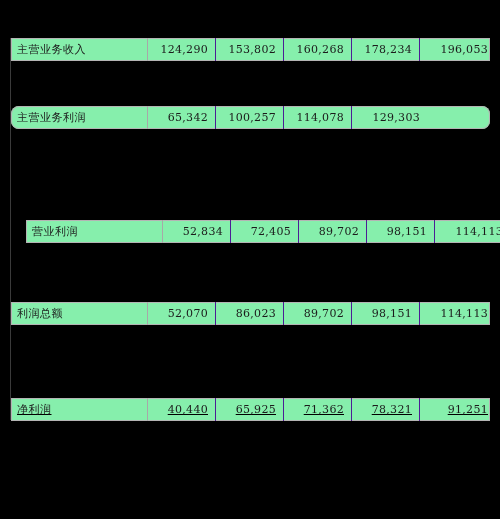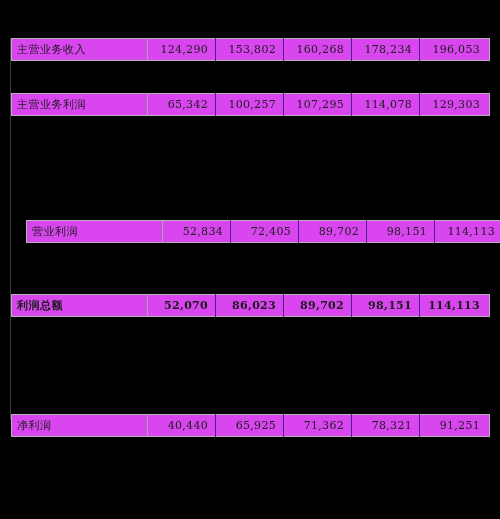--- a/index.html
+++ b/index.html
@@ -36,21 +36,21 @@
     left: 11px;
     top: 38px;
     width: 479px;
   }
 
   .row {
     position: absolute;
     left: 0;
     width: 479px;
     height: 23px;
-    background: #d946ef;
+    background: #86efac;
     box-shadow: inset 0 0 0 1px #b4b4b4;
     display: flex;
     align-items: center;
     
     filter: blur(0.25px);
   }
 
   .row .cell {
     height: 23px;
     line-height: 23px;
@@ -73,29 +73,29 @@
     width: 68px;
     padding-right: 7px;
     text-align: right;
     border-right: 1px solid #4c1d95;
     font-family: "DejaVu Serif", serif;
     letter-spacing: 0.3px;
   }
   .cell-num:last-child {
     border-right: none;
     width: 70px;
-    padding-right: 10px;
+    padding-right: 2px;
   }
 
   
   .r0 { top: 0px; }
-  .r1 { top: 55px; }
+  .r1 { top: 68px; border-radius: 8px; }
   .r2 { top: 182px; margin-left: 15px; }
-  .r3 { top: 256px; font-weight: bold; }
-  .r4 { top: 376px; }
+  .r3 { top: 264px; }
+  .r4 { top: 360px; text-decoration: underline; }
 </style>
 </head>
 <body>
 
 <div id="page">
 
   <div class="left-rule"></div>
 
   <div class="table">
 
@@ -105,21 +105,20 @@
       <div class="cell cell-num">153,802</div>
       <div class="cell cell-num">160,268</div>
       <div class="cell cell-num">178,234</div>
       <div class="cell cell-num">196,053</div>
     </div>
 
     <div class="row r1">
       <div class="cell cell-label">主营业务利润</div>
       <div class="cell cell-num">65,342</div>
       <div class="cell cell-num">100,257</div>
-      <div class="cell cell-num">107,295</div>
       <div class="cell cell-num">114,078</div>
       <div class="cell cell-num">129,303</div>
     </div>
 
     <div class="row r2">
       <div class="cell cell-label">营业利润</div>
       <div class="cell cell-num">52,834</div>
       <div class="cell cell-num">72,405</div>
       <div class="cell cell-num">89,702</div>
       <div class="cell cell-num">98,151</div>

